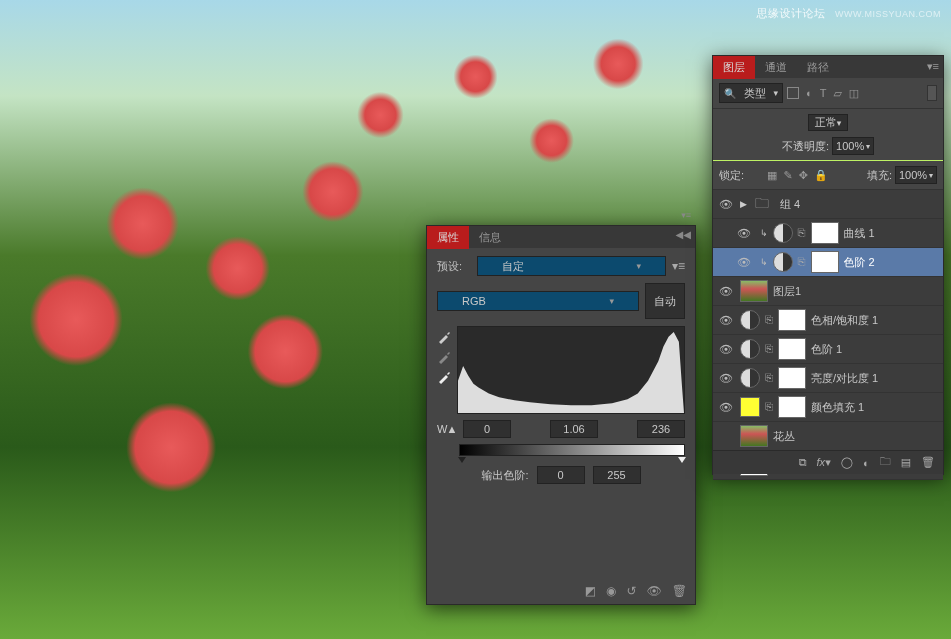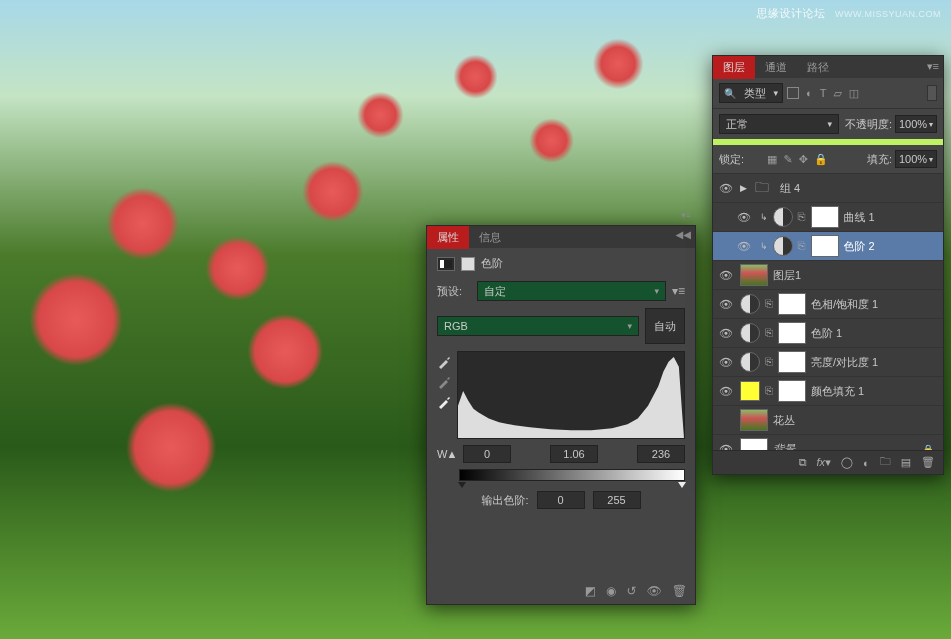--- a/index.html
+++ b/index.html
@@ -31,21 +31,21 @@
 .tab.active { background: #b91c1c; color: #d8d8d8; }
 .dock-icon { position: absolute; right: 20px; top: 4px; color: #888; font-size: 9px; }
 .close-arrows { position: absolute; right: 4px; top: 3px; color: #888; font-size: 10px; }
 .panel-body { padding: 8px 10px; }
 .adj-header { display: flex; align-items: center; gap: 6px; margin-bottom: 10px; }
 .adj-icon { width: 18px; height: 14px; background: #2a2a2a; border: 1px solid #666; position: relative; }
 .adj-icon::after { content: ""; position: absolute; left: 2px; top: 2px; right: 2px; bottom: 2px; background: linear-gradient(90deg, #fff 0%, #fff 30%, #222 30%, #222 100%); }
 .mask-sq { width: 14px; height: 14px; background: #ddd; border: 1px solid #888; }
 .row { display: flex; align-items: center; gap: 6px; margin-bottom: 7px; }
 .label { color: #c0c0c0; min-width: 34px; }
-.select { flex: 1; height: 20px; background: #14532d; border: 1px solid #222; display: flex; align-items: center; padding: 0 6px; justify-content: space-between; }
+.select { flex: 1; height: 20px; background: #0c4a6e; border: 1px solid #222; display: flex; align-items: center; padding: 0 24px; justify-content: space-between; }
 .select .arr { color: #999; font-size: 9px; }
 .btn { height: 36px; padding: 0 8px; background: #303030; border: 1px solid #222; display: flex; align-items: center; }
 .gear { color: #aaa; font-size: 12px; }
 
 .histogram { margin: 6px 0 4px; display: flex; gap: 6px; }
 .eyedroppers { display: flex; flex-direction: column; gap: 6px; padding-top: 4px; }
 .eyedrop { width: 14px; height: 14px; position: relative; }
 .eyedrop svg { width: 14px; height: 14px; }
 .histo-box { flex: 1; height: 88px; background: #2a2a2a; border: 1px solid #222; position: relative; overflow: hidden; }
 .histo-svg { width: 100%; height: 100%; display: block; }
@@ -60,21 +60,21 @@
 .bottom-icons span { cursor: default; }
 
 
 .layers { left: 712px; top: 55px; width: 232px; height: 420px; }
 .layers .search-row { display: flex; align-items: center; padding: 5px 6px; gap: 4px; border-bottom: 1px solid #333; }
 .layers .mini-select { flex: 0 0 64px; height: 20px; background: #303030; border: 1px solid #222; display: flex; align-items: center; padding: 0 4px; gap: 3px; justify-content: space-between; }
 .filter-icons { display: flex; gap: 7px; color: #999; font-size: 11px; align-items: center; }
 .filter-icons .sq { width: 12px; height: 12px; border: 1px solid #888; }
 .toggle { width: 10px; height: 16px; background: #555; border: 1px solid #333; margin-left: auto; }
 
-.blend-row { display: flex; align-items: center; padding: 5px 6px; gap: 6px; border-bottom: 6px solid #bef264; }
+.blend-row { display: flex; align-items: center; padding: 5px 6px; gap: 6px; border-bottom: 1px solid #bef264; flex-direction: column; }
 .blend-select { flex: 1; height: 20px; background: #303030; border: 1px solid #222; display: flex; align-items: center; justify-content: space-between; padding: 0 6px; }
 .opacity-box { display: flex; align-items: center; gap: 3px; }
 .pct { width: 42px; height: 18px; background: #303030; border: 1px solid #222; display: flex; align-items: center; justify-content: space-between; padding: 0 3px; }
 
 .lock-row { display: flex; align-items: center; padding: 5px 6px; gap: 23px; border-bottom: 1px solid #333; }
 .lock-icons { display: flex; gap: 6px; color: #999; align-items: center; }
 .lock-icons span { font-size: 11px; }
 
 .layer-list { background: #3c3c3c; }
 .layer { display: flex; align-items: center; height: 29px; border-bottom: 1px solid #333; padding: 0 4px; gap: 5px; }
@@ -109,25 +109,20 @@
 </div>
 
 <div class="panel properties">
   <div class="tab-row">
     <div class="tab active">属性</div>
     <div class="tab">信息</div>
     <div class="close-arrows">◀◀</div>
     <div class="dock-icon" style="right:4px;top:-16px">▾≡</div>
   </div>
   <div class="panel-body">
-    <div class="adj-header">
-      <div class="adj-icon"></div>
-      <div class="mask-sq"></div>
-      <span>色阶</span>
-    </div>
 
     <div class="row">
       <span class="label">预设:</span>
       <div class="select">
         <span>自定</span>
         <span class="arr">▾</span>
       </div>
       <span class="gear">▾≡</span>
     </div>
 

